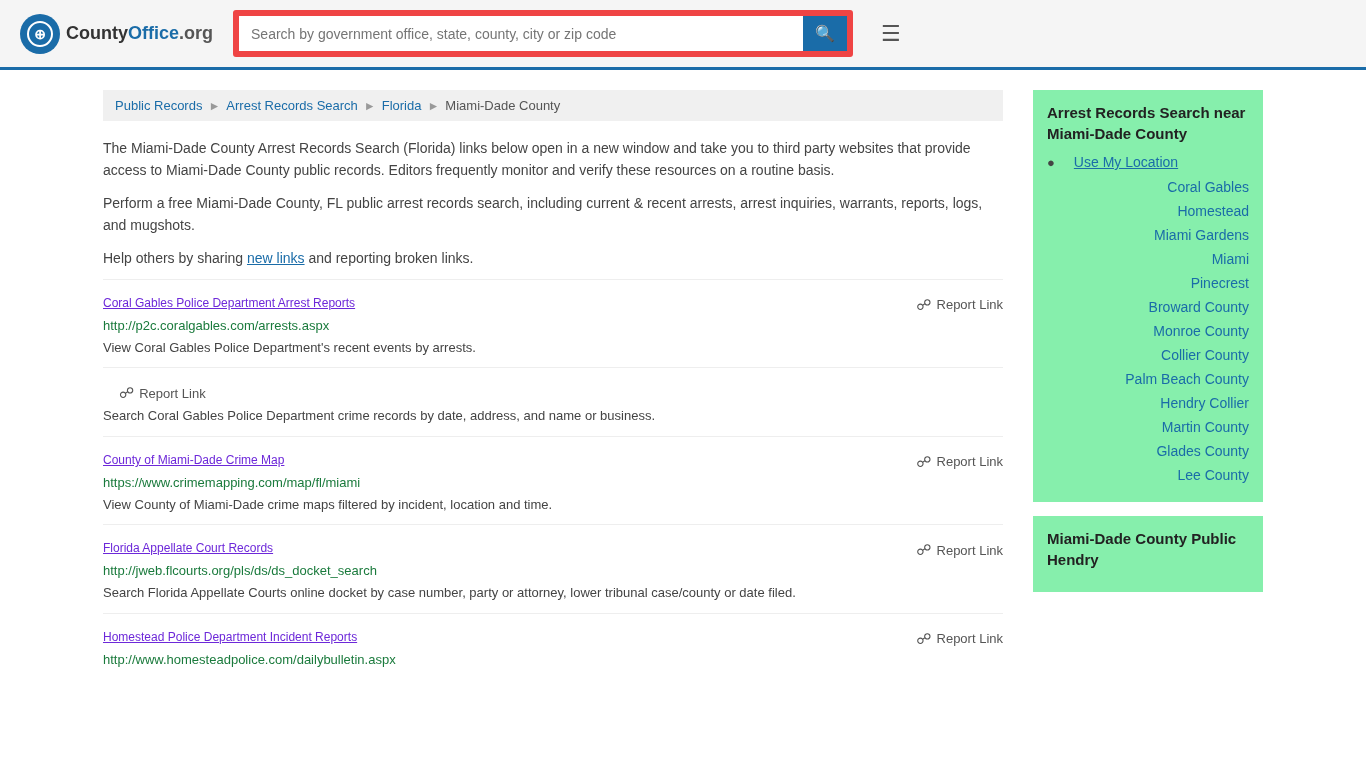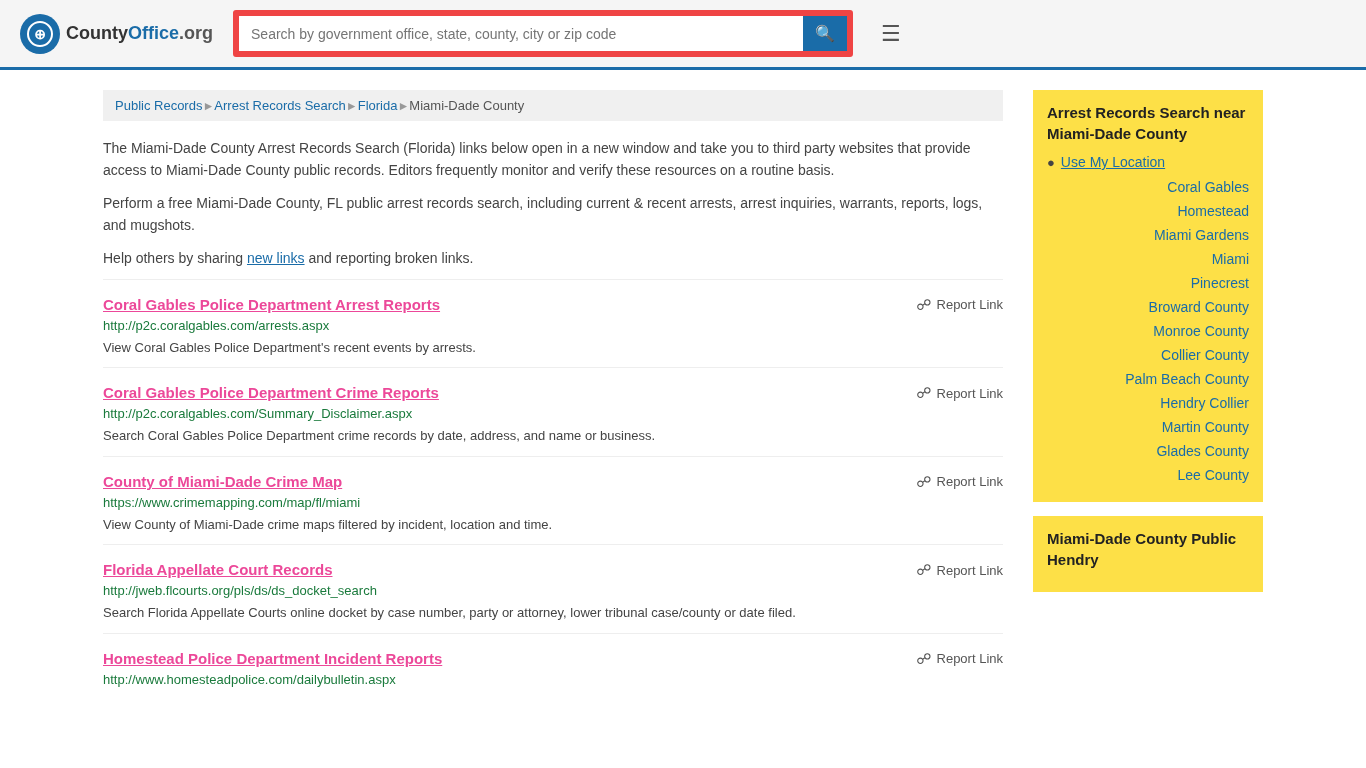--- a/index.html
+++ b/index.html
@@ -97,20 +97,21 @@
 
     
     .breadcrumb {
       background: #f0f0f0;
       padding: 8px 12px;
       font-size: 13px;
       color: #555;
       margin-bottom: 16px;
       display: flex;
       align-items: center;
+      gap: 6px;
       flex-wrap: wrap;
     }
     .breadcrumb a { color: #1a6ca8; text-decoration: none; }
     .breadcrumb .sep { color: #999; font-size: 12px; }
 
     
     .desc-text {
       font-size: 14px;
       color: #444;
       line-height: 1.6;
@@ -123,23 +124,23 @@
       border-top: 1px solid #eee;
       padding: 16px 0 10px 0;
     }
     .result-header {
       display: flex;
       align-items: flex-start;
       justify-content: space-between;
       margin-bottom: 4px;
     }
     .result-title {
-      font-size: 15px;
-      font-weight: bold;
-      color: #ec4899;
+      font-size: 12px;
+      font-weight: normal;
+      color: #6d28d9;
       text-decoration: underline;
       cursor: pointer;
     }
     .report-link-btn {
       display: flex;
       align-items: center;
       gap: 5px;
       color: #555;
       font-size: 13px;
       cursor: pointer;
@@ -156,21 +157,21 @@
       margin-bottom: 5px;
     }
     .result-desc {
       font-size: 13px;
       color: #444;
       line-height: 1.5;
     }
 
     
     .sidebar-section {
-      background: #fde047;
+      background: #86efac;
       padding: 12px 14px;
       margin-bottom: 14px;
     }
     .sidebar-section-title {
       font-size: 15px;
       font-weight: bold;
       color: #222;
       margin-bottom: 10px;
       line-height: 1.4;
     }
@@ -192,20 +193,21 @@
       display: block;
       margin-bottom: 6px;
       padding: 1px 0;
       text-align: right;
     }
     .use-my-location {
       color: #1a6ca8;
       text-decoration: underline;
       font-size: 14px;
       cursor: pointer;
+      margin-left: 13px;
     }
   </style>
 </head>
 <body>
 
 <header class="header">
   <a class="logo-area" href="#">
     <div class="logo-circle">
       <svg width="26" height="26" viewBox="0 0 26 26" fill="none">
         <circle cx="13" cy="13" r="12" stroke="white" stroke-width="2" fill="#1a6ca8"></circle>
@@ -253,27 +255,25 @@
         <div class="report-link-btn">
           <span class="report-link-icon">☍</span>
           <span>Report Link</span>
         </div>
       </div>
       <div class="result-url">http://p2c.coralgables.com/arrests.aspx</div>
       <div class="result-desc">View Coral Gables Police Department's recent events by arrests.</div>
     </div>
         <div class="result-item">
       <div class="result-header">
-        <a class="result-title" href="#">Coral Gables Police Department Crime Reports</a>
-        <div class="report-link-btn">
-          <span class="report-link-icon">☍</span>
-          <span>Report Link</span>
-        </div>
-      </div>
-      <div class="result-url">http://p2c.coralgables.com/Summary_Disclaimer.aspx</div>
+        <div class="report-link-btn">
+          <span class="report-link-icon">☍</span>
+          <span>Report Link</span>
+        </div>
+      </div>
       <div class="result-desc">Search Coral Gables Police Department crime records by date, address, and name or business.</div>
     </div>
         <div class="result-item">
       <div class="result-header">
         <a class="result-title" href="#">County of Miami-Dade Crime Map</a>
         <div class="report-link-btn">
           <span class="report-link-icon">☍</span>
           <span>Report Link</span>
         </div>
       </div>

